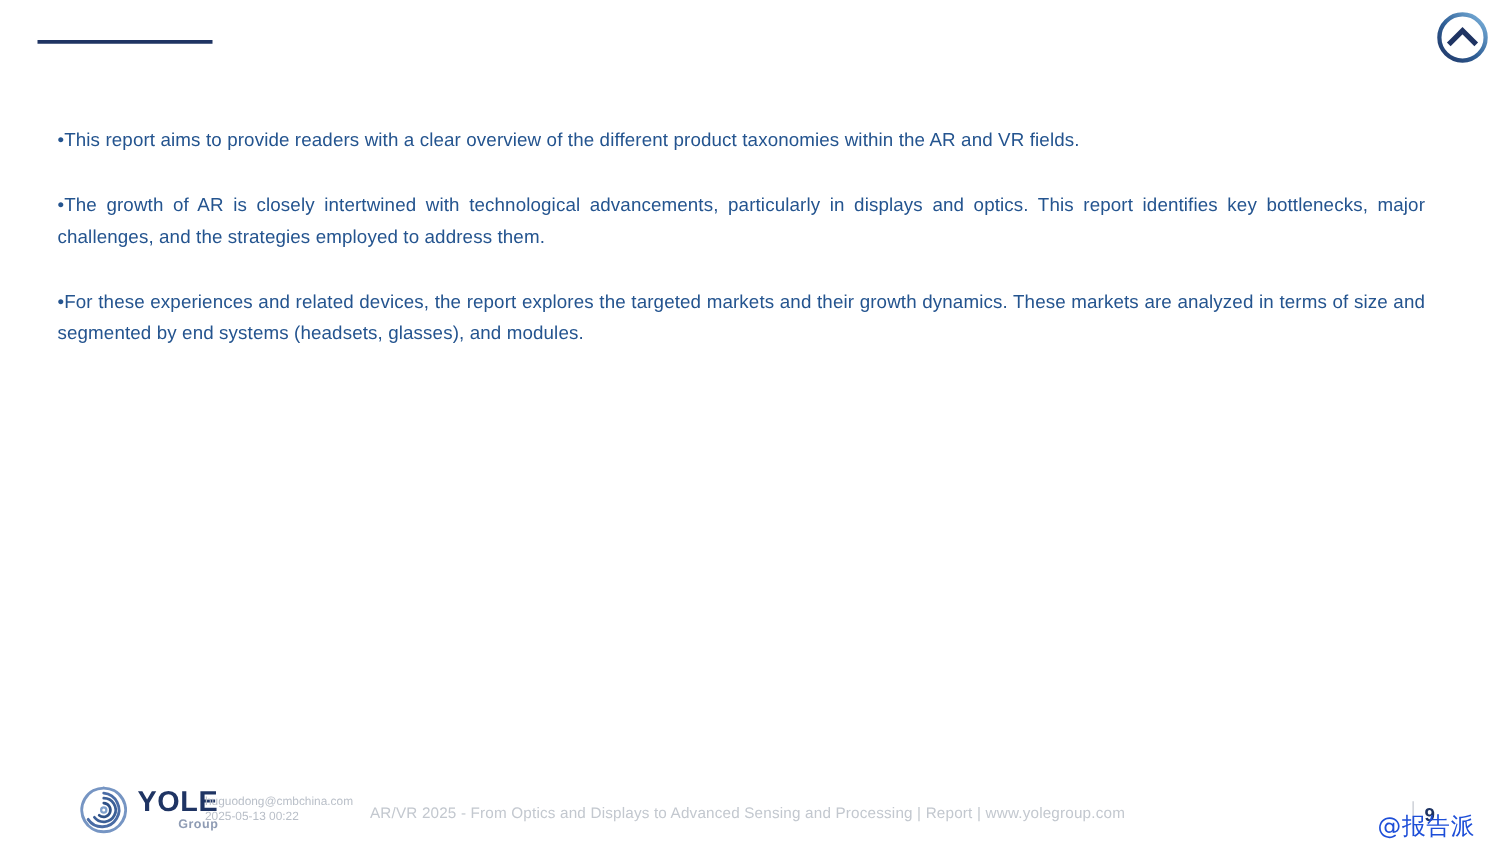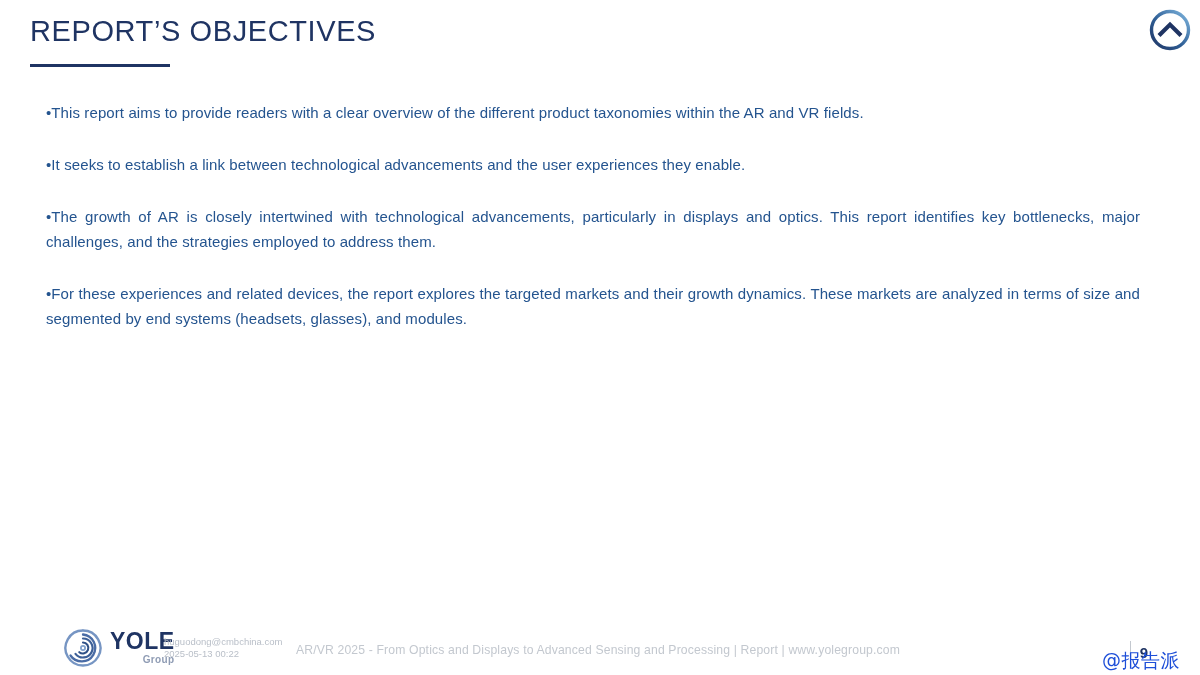--- a/index.html
+++ b/index.html
@@ -169,41 +169,39 @@
     letter-spacing: 0.5px;
     white-space: nowrap;
   }
 </style>
 </head>
 <body>
 
 <div class="slide">
 
   <div class="title-block">
-    <div class="slide-title">REPORT’S OBJECTIVES</div>
     <div class="title-rule"></div>
   </div>
 
   <div class="corner-logo">
     <svg viewBox="0 0 44 44" width="44" height="44" aria-hidden="true">
       <defs>
         <linearGradient id="cg" x1="0" y1="1" x2="1" y2="0">
           <stop offset="0%" stop-color="#1f3463"></stop>
           <stop offset="45%" stop-color="#2f5f96"></stop>
           <stop offset="100%" stop-color="#7fb6df"></stop>
         </linearGradient>
       </defs>
       <circle cx="22" cy="22" r="18.5" fill="none" stroke="url(#cg)" stroke-width="3.4"></circle>
       <path d="M12.5 26.0 L22 16.6 L31.5 26.0" fill="none" stroke="#1f3463" stroke-width="4.2" stroke-linecap="square" stroke-linejoin="miter"></path>
     </svg>
   </div>
 
   <div class="body-area">
     <p class="bullet-para">•This report aims to provide readers with a clear overview of the different product taxonomies within the AR and VR fields.</p>
-    <p class="bullet-para left-align">•It seeks to establish a link between technological advancements and the user experiences they enable.</p>
     <p class="bullet-para">•The growth of AR is closely intertwined with technological advancements, particularly in displays and optics. This report identifies key bottlenecks, major challenges, and the strategies employed to address them.</p>
     <p class="bullet-para">•For these experiences and related devices, the report explores the targeted markets and their growth dynamics. These markets are analyzed in terms of size and segmented by end systems (headsets, glasses), and modules.</p>
   </div>
 
   <div class="footer">
 
     <div class="yole-logo">
       <span class="yole-mark-wrap">
         <svg class="yole-mark" viewBox="0 0 42 42" aria-hidden="true">
           <g fill="none" stroke="#3c5f97" stroke-linecap="round">

